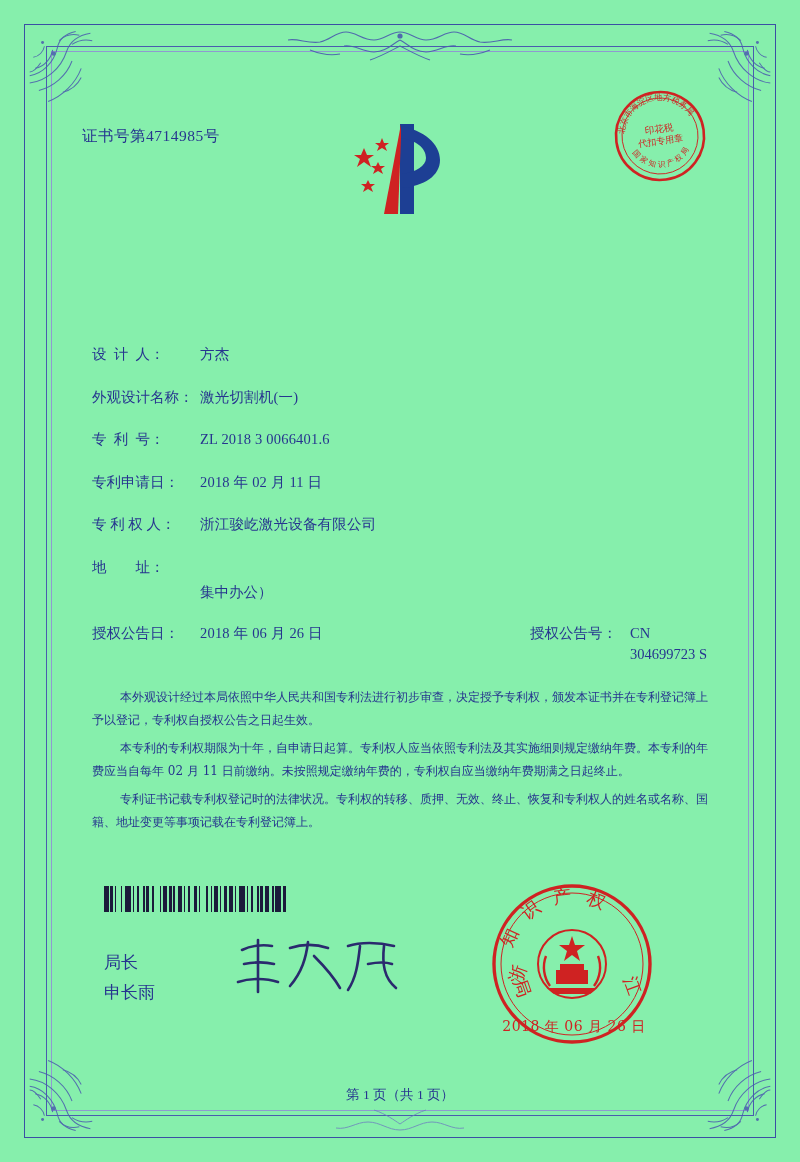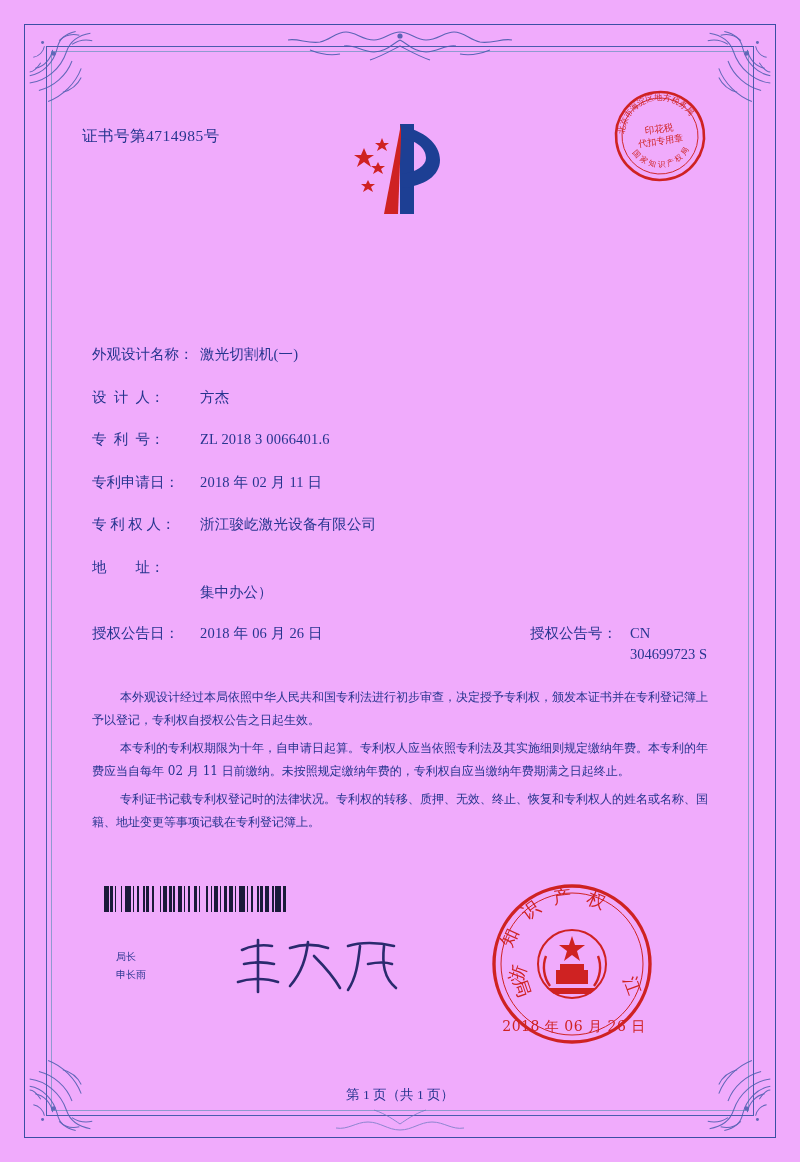--- a/index.html
+++ b/index.html
@@ -12,21 +12,21 @@
     height: 1162px;
     font-family: "Liberation Serif", serif;
     color: #22338c;
     overflow: hidden;
     position: relative;
   }
 
   .page {
     position: absolute;
     inset: 0;
-    background: #f0abfc;
+    background: #86efac;
   }
 
   
   .frame-outer {
     position: absolute;
     left: 24px; top: 24px; right: 24px; bottom: 24px;
     border: 1.5px solid #3b4fa4;
   }
   .frame-inner {
     position: absolute;
@@ -179,23 +179,23 @@
     height: 26px;
     display: flex;
     align-items: stretch;
     gap: 0;
   }
   .barcode span { display: block; height: 100%; }
 
   
   .sig-block {
     position: absolute;
-    left: 116px;
+    left: 104px;
     top: 948px;
-    font-size: 10px;
+    font-size: 17px;
     line-height: 1.75;
     color: #26358f;
   }
   .signature {
     position: absolute;
     left: 228px;
     top: 930px;
     width: 190px;
     height: 72px;
   }
@@ -369,26 +369,26 @@
         </text>
         <text x="54" y="50" text-anchor="middle" font-size="9.5" fill="#cf2222" font-family="DejaVu Serif, serif">印花税</text>
         <text x="54" y="62" text-anchor="middle" font-size="9" fill="#cf2222" font-family="DejaVu Serif, serif">代扣专用章</text>
       </g>
     </svg>
   </div>
 
 
   <div class="fields">
     <div class="field-row">
+      <div class="field-label">设  计  人：</div>
+      <div class="field-value">方杰</div>
+    </div>
+    <div class="field-row">
       <div class="field-label">外观设计名称：</div>
       <div class="field-value">激光切割机(一)</div>
-    </div>
-    <div class="field-row">
-      <div class="field-label">设  计  人：</div>
-      <div class="field-value">方杰</div>
     </div>
     <div class="field-row">
       <div class="field-label">专  利  号：</div>
       <div class="field-value">ZL 2018 3 0066401.6</div>
     </div>
     <div class="field-row">
       <div class="field-label">专利申请日：</div>
       <div class="field-value">2018 年 02 月 11 日</div>
     </div>
     <div class="field-row">

